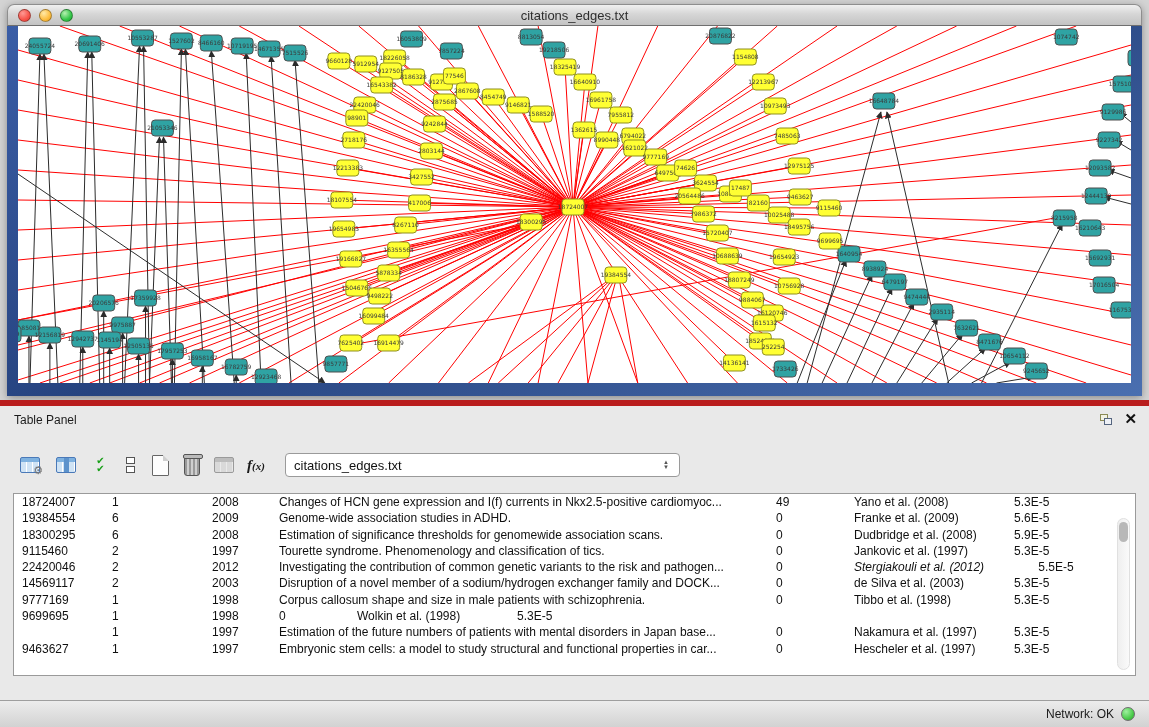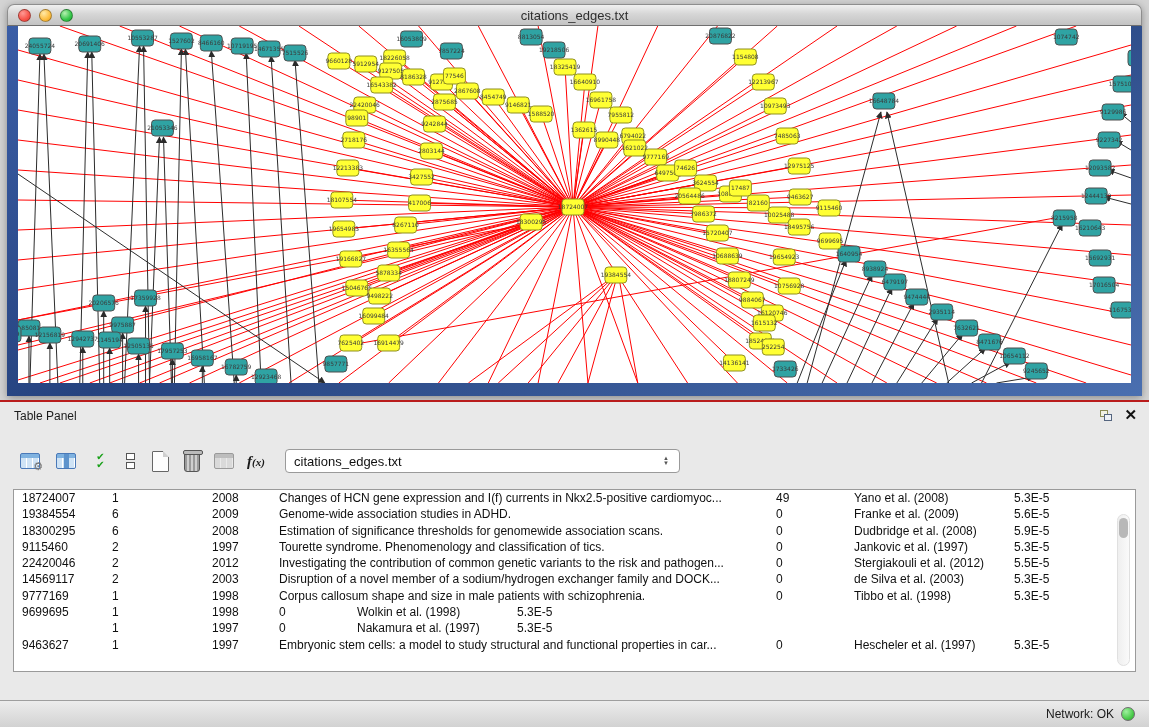--- a/index.html
+++ b/index.html
@@ -19,21 +19,21 @@
   .light.green { background:radial-gradient(circle at 35% 30%, #b5f0b0, #35c649 60%, #1f9e33); }
   .win-title { position:absolute; left:0; right:0; top:3px; text-align:center; font-size:13px; color:#2e2e2e; }
   .win-body { position:absolute; left:0; top:22px; right:0; bottom:0;
     background:linear-gradient(155deg,#3a5da6 0%, #26437f 45%, #4a6fb0 100%);
     padding:0 11px 13px 11px; }
   .net-canvas { width:100%; height:100%; background:#ffffff; overflow:hidden; }
   .net-canvas svg { width:100%; height:100%; display:block; }
 
   
   .table-panel { position:absolute; left:0; top:400px; width:1149px; height:300px;
-    background:#e9e9e9; border-top:2px solid #b91c1c; }
+    background:#e9e9e9; border-top:6px solid #b91c1c; }
   .panel-title { position:absolute; left:14px; top:7px; font-size:12px; color:#1c1c1c; }
   .panel-float { position:absolute; right:36px; top:8px; width:13px; height:11px; cursor:pointer; }
   .panel-float .sq1 { position:absolute; left:0; top:0; width:8px; height:7px; border:1px solid #8b8b55; background:#f2f2e4; }
   .panel-float .sq2 { position:absolute; left:4px; top:4px; width:8px; height:7px; border:1px solid #55657f; background:#eef1f6; }
   .panel-close { position:absolute; right:12px; top:4px; font-size:15px; font-weight:bold; color:#111; cursor:pointer; }
 
   .toolbar { position:absolute; left:0; top:40px; width:100%; height:40px; }
   .tb-btn { position:absolute; top:4px; width:28px; height:30px; display:flex; align-items:center; justify-content:center; }
   .grid-ic { width:20px; height:16px; border:1px solid #4a79b8; border-radius:2px; position:relative;
     background:
@@ -885,22 +885,22 @@
           <div class="td" style="width: 78px;">0</div>
           <div class="td" style="width: 160px;">Jankovic et al. (1997)</div>
           <div class="td" style="width: 92px;">5.3E-5</div>
         </div>
         <div class="trow">
           <div class="td" style="width: 90px;">22420046</div>
           <div class="td" style="width: 100px;">2</div>
           <div class="td" style="width: 67px;">2012</div>
           <div class="td" style="width: 497px;">Investigating the contribution of common genetic variants to the risk and pathogen...</div>
           <div class="td" style="width: 78px;">0</div>
-          <div class="td" style="width: 160px;">Stergiakouli et al. (2012)</div>
-          <div class="td" style="width: 92px;">5.5E-5</div>
+          <div class="td" style="width: 160px; font-style: italic;">Stergiakouli et al. (2012)</div>
+          <div class="td" style="width: 92px; text-align: center;">5.5E-5</div>
         </div>
         <div class="trow">
           <div class="td" style="width: 90px;">14569117</div>
           <div class="td" style="width: 100px;">2</div>
           <div class="td" style="width: 67px;">2003</div>
           <div class="td" style="width: 497px;">Disruption of a novel member of a sodium/hydrogen exchanger family and DOCK...</div>
           <div class="td" style="width: 78px;">0</div>
           <div class="td" style="width: 160px;">de Silva et al. (2003)</div>
           <div class="td" style="width: 92px;">5.3E-5</div>
         </div>
@@ -918,20 +918,21 @@
           <div class="td" style="width: 100px;">1</div>
           <div class="td" style="width: 67px;">1998</div>
           <div class="td" style="width: 78px;">0</div>
           <div class="td" style="width: 160px;">Wolkin et al. (1998)</div>
           <div class="td" style="width: 92px;">5.3E-5</div>
         </div>
         <div class="trow">
           <div class="td" style="width: 90px; margin-top: 48px;">9465546</div>
           <div class="td" style="width: 100px;">1</div>
           <div class="td" style="width: 67px;">1997</div>
+          <div class="td" style="width: 497px;">Estimation of the future numbers of patients with mental disorders in Japan base...</div>
           <div class="td" style="width: 78px;">0</div>
           <div class="td" style="width: 160px;">Nakamura et al. (1997)</div>
           <div class="td" style="width: 92px;">5.3E-5</div>
         </div>
         <div class="trow">
           <div class="td" style="width: 90px;">9463627</div>
           <div class="td" style="width: 100px;">1</div>
           <div class="td" style="width: 67px;">1997</div>
           <div class="td" style="width: 497px;">Embryonic stem cells: a model to study structural and functional properties in car...</div>
           <div class="td" style="width: 78px;">0</div>

